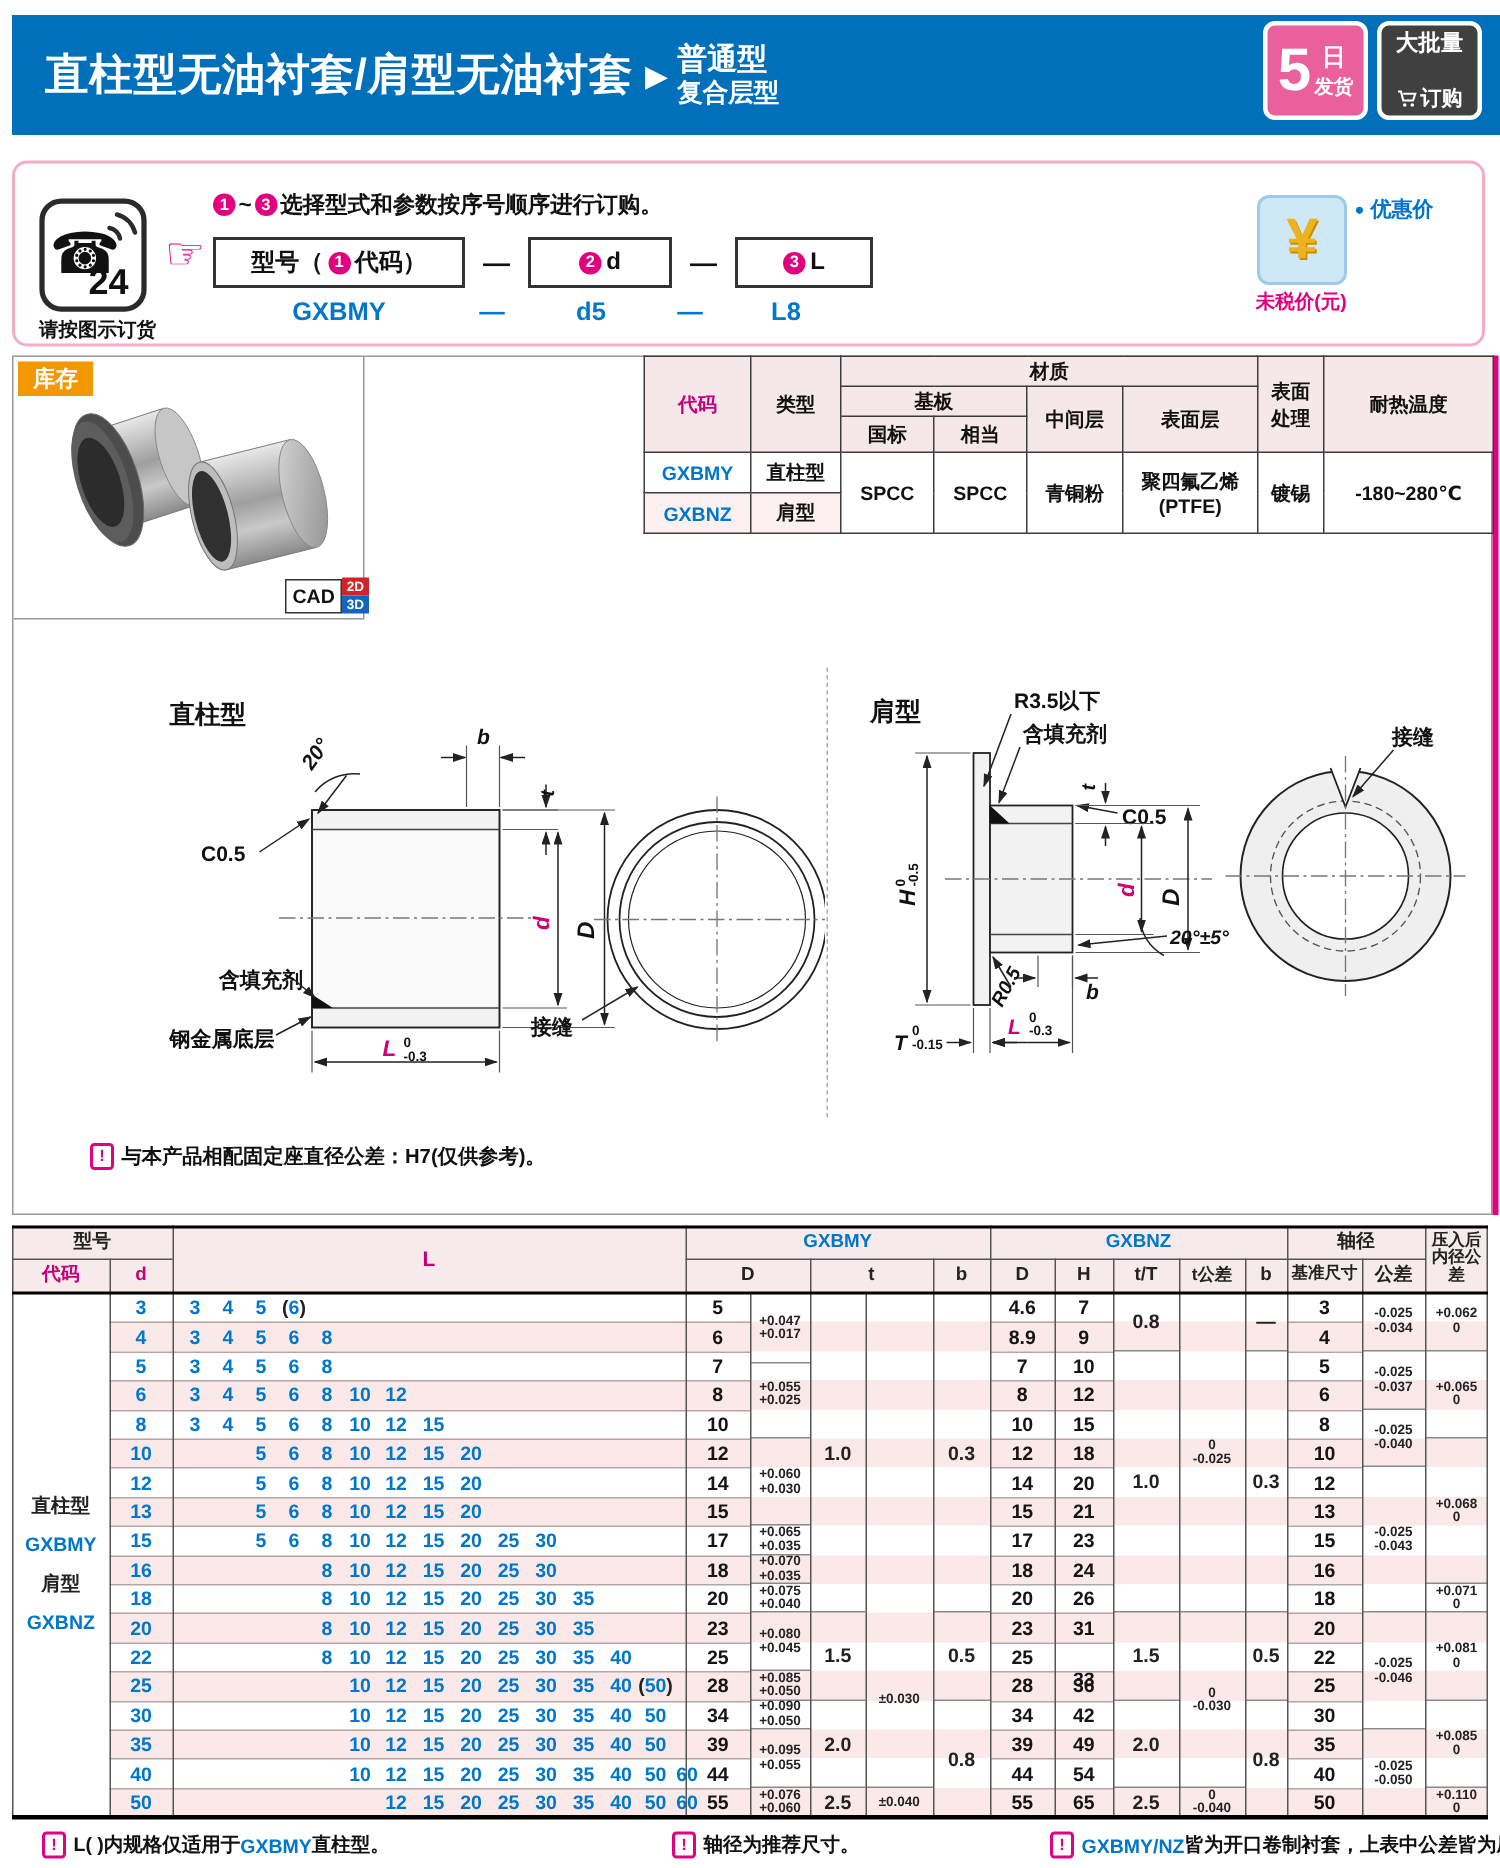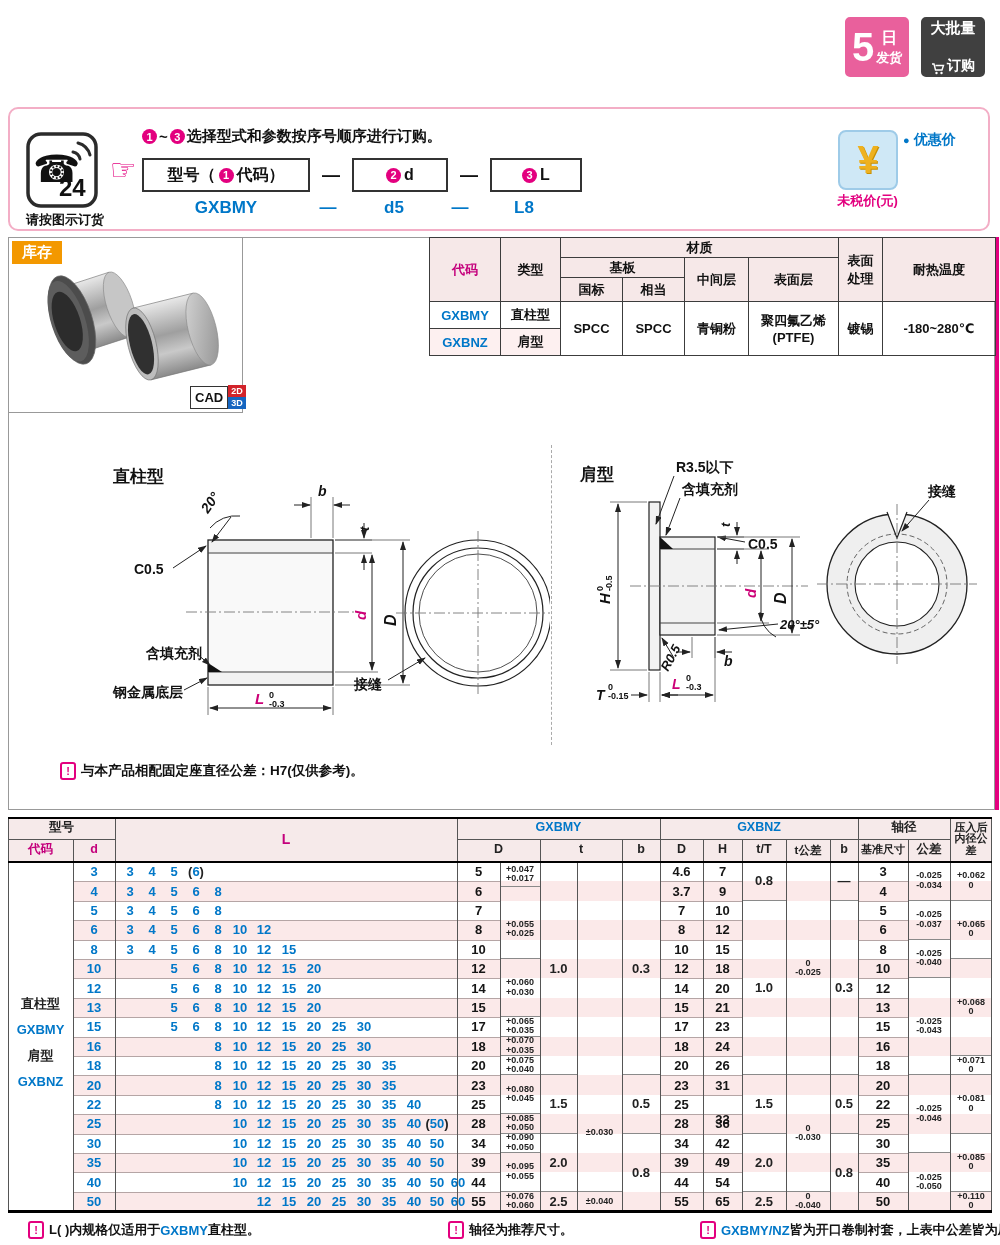--- a/index.html
+++ b/index.html
@@ -15,21 +15,21 @@
   #hsub .s1{font-size:20px;font-weight:bold;}
   #hsub .s2{font-size:17px;font-weight:bold;}
   .badge{position:absolute;top:14px;width:70px;height:66px;border:3px solid #fff;border-radius:8px;color:#fff;box-sizing:border-box;}
   #b5{left:842px;background:#e9609c;display:flex;align-items:center;justify-content:center;}
   #b5 .five{font-size:40px;font-weight:bold;line-height:1;}
   #b5 .col{display:flex;flex-direction:column;align-items:center;margin-left:2px;}
   #b5 .day{font-size:16px;font-weight:bold;}
   #b5 .ship{font-size:13px;font-weight:bold;}
   #bb{left:918px;background:#404040;display:flex;flex-direction:column;align-items:center;justify-content:center;gap:19px;}
   #bb .l1{font-size:15px;font-weight:bold;}
-  #bb .l2{font-size:14px;font-weight:bold;display:flex;align-items:flex-end;gap:2px;}
+  #bb .l2{font-size:14px;font-weight:bold;display:flex;align-items:center;gap:2px;}
 
   
   #obox{left:8px;top:107px;width:978px;height:120px;border:2px solid #f3aec6;border-radius:10px;}
   #phone{left:26px;top:130px;width:74px;height:80px;}
   #phonecap{left:10px;top:211px;width:110px;text-align:center;font-size:13px;font-weight:bold;color:#111;}
   #hand{left:110px;top:152px;color:#e3007f;font-size:30px;font-weight:bold;}
   .num{display:inline-flex;width:15px;height:15px;border-radius:50%;background:#e3007f;color:#fff;font-size:11px;font-weight:bold;align-items:center;justify-content:center;vertical-align:-2px;}
   #instr{left:142px;top:127px;font-size:15px;font-weight:bold;color:#111;display:flex;align-items:center;gap:2px;}
   #pnrow{left:142px;top:158px;display:flex;align-items:center;gap:12px;}
   .pnbox{border:2px solid #333;height:34px;display:flex;align-items:center;justify-content:center;gap:3px;font-size:16px;font-weight:bold;color:#111;background:#fff;box-sizing:border-box;}
@@ -107,20 +107,28 @@
 
   
   .fnote{position:absolute;top:1221px;display:flex;align-items:center;font-size:13px;font-weight:bold;color:#111;white-space:nowrap;}
   .fnote .bl{color:#0077c8;}
 </style>
 </head>
 <body>
 
 <div id="page">
 
+  <div id="hbar" class="abs">
+    <div id="htitle">直柱型无油衬套/肩型无油衬套</div>
+    <div id="harrow">▶</div>
+    <div id="hsub">
+      <span class="s1">普通型</span>
+      <span class="s2">复合层型</span>
+    </div>
+  </div>
   <div id="b5" class="badge">
     <span class="five">5</span>
     <span class="col">
       <span class="day">日</span>
       <span class="ship">发货</span>
     </span>
   </div>
   <div id="bb" class="badge">
     <span class="l1">大批量</span>
     <span class="l2">
@@ -497,21 +505,21 @@
       <div class="hline" style="left: 65px; top: 64.4px; width: 427px;"></div>
       <div class="hline" style="left: 652px; top: 64.4px; width: 82px;"></div>
       <div class="hline" style="left: 850px; top: 64.4px; width: 50px;"></div>
       <div class="cell blue" style="left: 65px; top: 64.4px; width: 42px;">4</div>
       <div class="cell lv" style="left: 109px; top: 64.4px; width: 26px;">3</div>
       <div class="cell lv" style="left: 131px; top: 64.4px; width: 26px;">4</div>
       <div class="cell lv" style="left: 153px; top: 64.4px; width: 26px;">5</div>
       <div class="cell lv" style="left: 175px; top: 64.4px; width: 26px;">6</div>
       <div class="cell lv" style="left: 197px; top: 64.4px; width: 26px;">8</div>
       <div class="cell dk" style="left: 449px; top: 64.4px; width: 43px;">6</div>
-      <div class="cell dk" style="left: 652px; top: 64.4px; width: 43px;">3.7</div>
+      <div class="cell dk" style="left: 652px; top: 64.4px; width: 43px;">8.9</div>
       <div class="cell dk" style="left: 695px; top: 64.4px; width: 39px;">9</div>
       <div class="cell dk" style="left: 850px; top: 64.4px; width: 50px;">4</div>
       <div class="hline" style="left: 65px; top: 83.8px; width: 427px;"></div>
       <div class="hline" style="left: 652px; top: 83.8px; width: 82px;"></div>
       <div class="hline" style="left: 850px; top: 83.8px; width: 50px;"></div>
       <div class="cell blue" style="left: 65px; top: 83.8px; width: 42px;">5</div>
       <div class="cell lv" style="left: 109px; top: 83.8px; width: 26px;">3</div>
       <div class="cell lv" style="left: 131px; top: 83.8px; width: 26px;">4</div>
       <div class="cell lv" style="left: 153px; top: 83.8px; width: 26px;">5</div>
       <div class="cell lv" style="left: 175px; top: 83.8px; width: 26px;">6</div>
@@ -760,21 +768,21 @@
       <div class="cell lv" style="left: 318px; top: 374.8px; width: 26px;">25</div>
       <div class="cell lv" style="left: 343px; top: 374.8px; width: 26px;">30</div>
       <div class="cell lv" style="left: 368px; top: 374.8px; width: 26px;">35</div>
       <div class="cell lv" style="left: 393px; top: 374.8px; width: 26px;">40</div>
       <div class="cell lv" style="left: 416px; top: 374.8px; width: 26px;">50</div>
       <div class="cell lv" style="left: 437px; top: 374.8px; width: 26px;">60</div>
       <div class="cell dk" style="left: 449px; top: 374.8px; width: 43px;">55</div>
       <div class="cell dk" style="left: 652px; top: 374.8px; width: 43px;">55</div>
       <div class="cell dk" style="left: 695px; top: 374.8px; width: 39px;">65</div>
       <div class="cell dk" style="left: 850px; top: 374.8px; width: 50px;">50</div>
-      <div class="mcell" style="left: 492px; top: 45px; width: 40px; height: 25px; border-bottom: 1px solid rgb(138, 138, 138);">
+      <div class="mcell" style="left: 492px; top: 45px; width: 40px; height: 47px; border-bottom: 1px solid rgb(138, 138, 138);">
         <div>+0.047</div>
         <div>+0.017</div>
       </div>
       <div class="mcell" style="left: 492px; top: 83.8px; width: 40px; height: 58.2px; border-bottom: 1px solid rgb(138, 138, 138);">
         <div>+0.055</div>
         <div>+0.025</div>
       </div>
       <div class="mcell" style="left: 492px; top: 142px; width: 40px; height: 58.2px; border-bottom: 1px solid rgb(138, 138, 138);">
         <div>+0.060</div>
         <div>+0.030</div>

